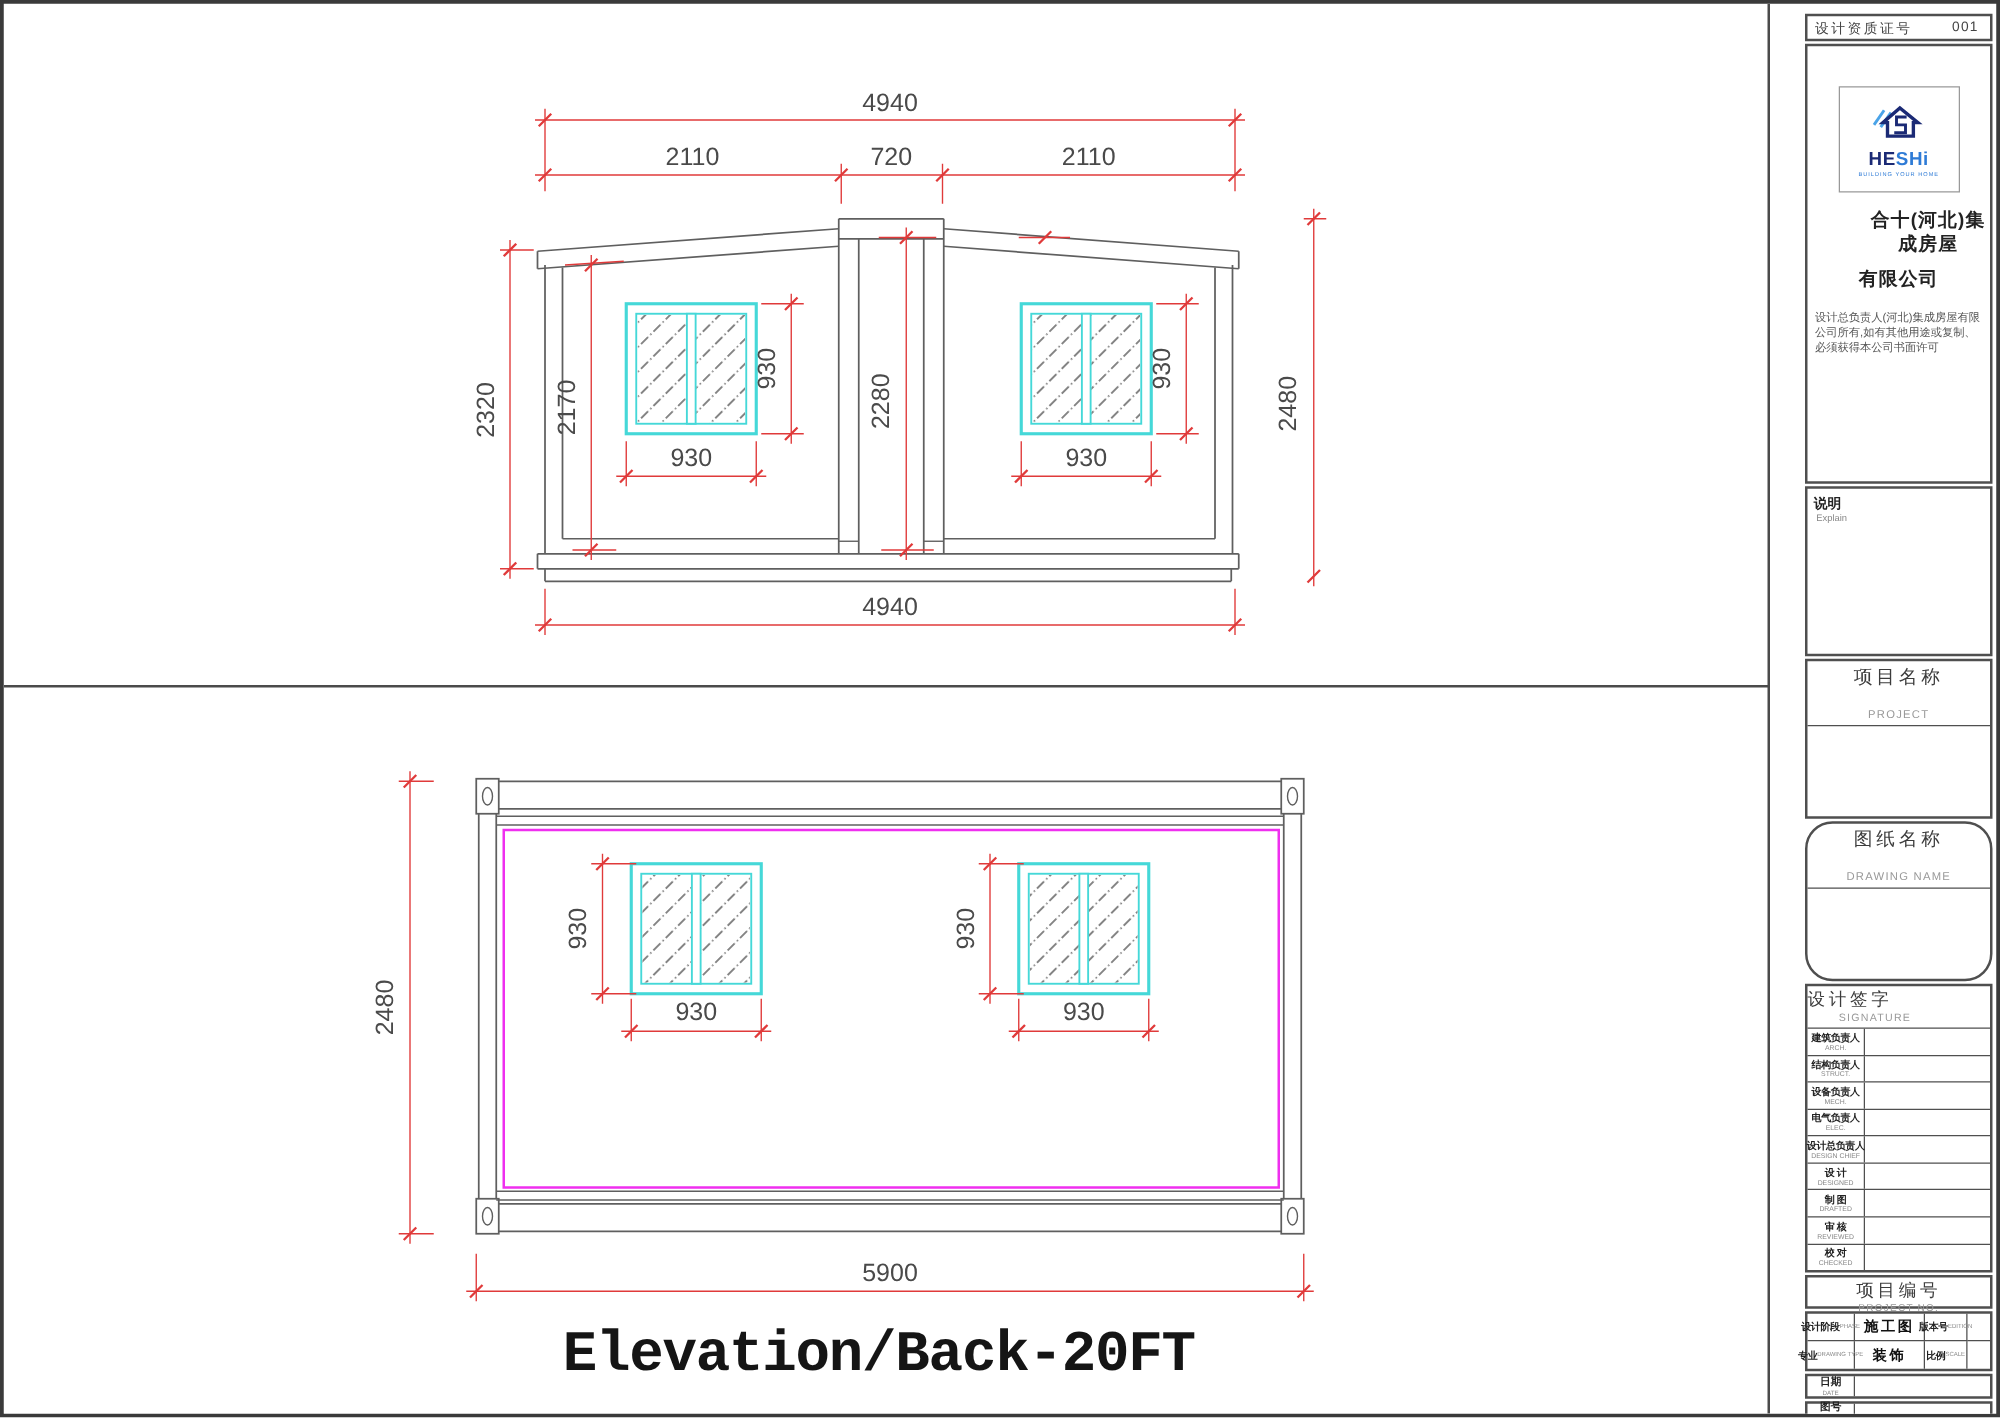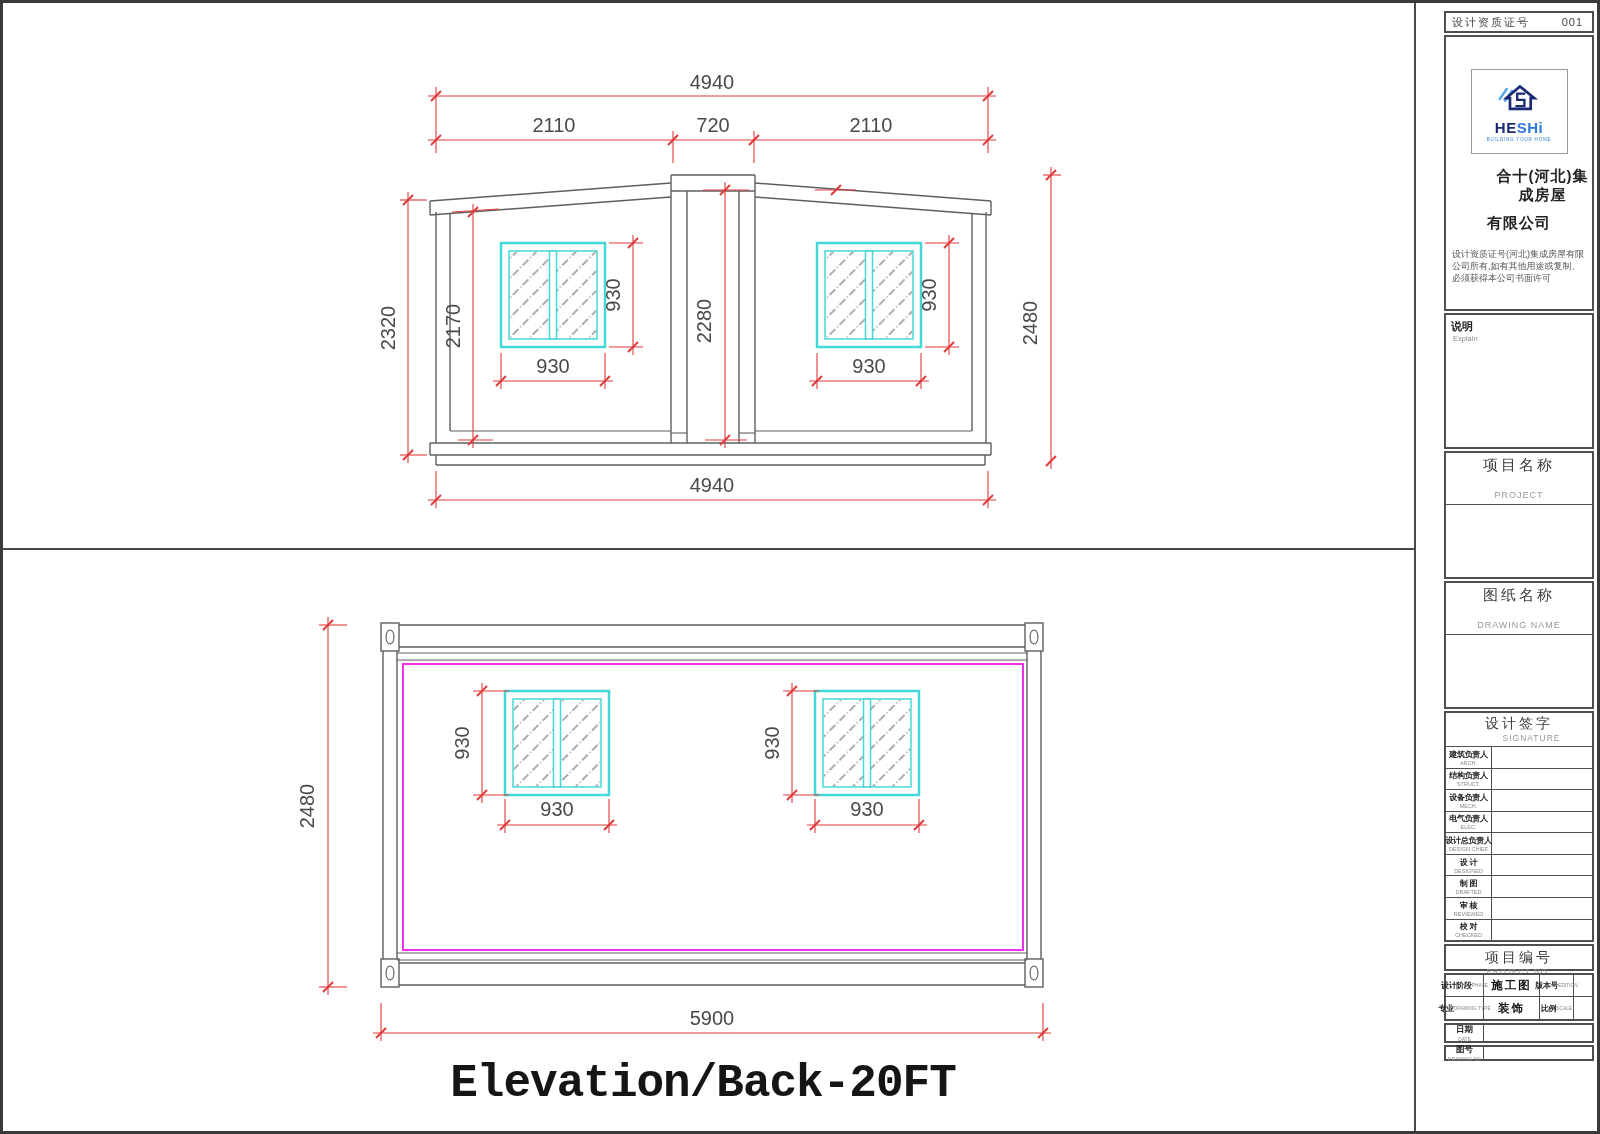--- a/index.html
+++ b/index.html
@@ -19,21 +19,21 @@
   .bigtitle { fill:#151515; font-family:"Liberation Mono","DejaVu Sans Mono",monospace; font-weight:bold; font-size:46px; text-anchor:middle; letter-spacing:-1px; }
 
   
   .tb { position:absolute; left:1441px; top:8px; width:150px; height:1118px; color:#2e2e2e;
         display:flex; flex-direction:column; }
   .sec { border:2px solid #4f4f4f; margin-top:2px; background:#fff; flex:none; }
   .tb-header { height:22px; margin-top:0; display:flex; justify-content:space-between; align-items:center;
                padding:0 9px 0 6px; font-size:11px; letter-spacing:2px; color:#444; }
   .tb-header .num { letter-spacing:1px; }
 
-  .tb-company { height:276px; text-align:center; }
+  .tb-company { height:352px; text-align:center; }
   .logo-box { width:97px; height:85px; border:1px solid #999; margin:32px auto 0;
               display:flex; flex-direction:column; align-items:center; justify-content:center; }
   .logo-word { font-size:15px; font-weight:bold; line-height:1; margin-top:3px; letter-spacing:.5px; }
   .logo-word .he  { color:#1b2a75; }
   .logo-word .shi { color:#2e7bd6; }
   .logo-tag { font-size:4.5px; color:#2e7bd6; letter-spacing:.8px; margin-top:2px; }
   .co-name { font-size:15px; font-weight:600; color:#222; letter-spacing:1px; }
   .co-name.l1 { margin-top:13px;padding-left:47px; }
   .co-name.l2 { margin-top:9px; }
   .co-copy { margin:15px 6px 0; font-size:9px; line-height:1.35; color:#555; text-align:left; }
@@ -42,28 +42,28 @@
   .lbl-zh { font-size:11px; font-weight:bold; color:#222; }
   .lbl-en { font-size:7.5px; color:#888; margin-left:2px; }
 
   .tb-attention { height:74px; padding:3px 5px; text-align:left; }
   .att-zh { font-size:10.5px; font-weight:bold; color:#111; }
   .att-en { font-size:7px; color:#888; margin:1px 0 2px; }
   .att-notice { font-size:9px; font-weight:bold; color:#111; line-height:1.25; }
   .att-notice-en { font-size:7px; color:#666; line-height:1.3; margin-top:1px; }
 
   .tb-named { display:flex; flex-direction:column; }
-  .tb-project { height:128px; } .tb-dname { height:128px; }
+  .tb-project { height:128px; } .tb-dname { height:128px;border-radius:22px; }
   .sec-head { border-bottom:1.5px solid #4f4f4f; padding:3px 0 4px; text-align:center; }
   .sec-head .zh { font-size:15px; letter-spacing:3px; color:#3c3c3c; }
   .sec-head .en { font-size:9px; color:#999; letter-spacing:1px; margin-top:15px; }
   .sec-empty { flex:1; }
 
   .tb-sig { height:231px; display:flex; flex-direction:column; }
-  .sig-head { padding:2px 0 3px; text-align:center; }
+  .sig-head { padding:2px 0 3px; }
   .sig-head .zh { font-size:14px; letter-spacing:3px; color:#3c3c3c; }
   .sig-head .en { font-size:8.5px; color:#999; letter-spacing:1px;padding-left:25px; }
   .sig-row { display:flex; flex:1; border-top:1px solid #4f4f4f; }
   .sig-label { width:46px; border-right:1px solid #4f4f4f; display:flex; flex-direction:column;
                align-items:center; justify-content:center; }
   .sig-label .zh { font-size:8px; font-weight:bold; letter-spacing:-.3px; color:#222; white-space:nowrap; }
   .sig-label .en { font-size:5.5px; color:#888; white-space:nowrap; }
   .sig-value { flex:1; }
 
   .tb-pno { height:27px; text-align:center; padding-top:2px; }
@@ -371,21 +371,21 @@
           <line x1="8" y1="21" x2="17" y2="8" stroke="#4aa3e8" stroke-width="2.6"></line>
           <line x1="14" y1="23" x2="23" y2="10" stroke="#4aa3e8" stroke-width="2.6"></line>
           <path d="M16,19 L31,6 L47,19 L43,19 L43,31 L20,31 L20,19 Z" fill="none" stroke="#1b2a75" stroke-width="3" stroke-linejoin="miter"></path>
           <path d="M37,14 L28,14 L28,21 L36,21 L36,28 L26,28" fill="none" stroke="#1b2a75" stroke-width="2.6"></path>
         </svg>
         <div class="logo-word"><span class="he">HE</span><span class="shi">SHi</span></div>
         <div class="logo-tag">BUILDING YOUR HOME</div>
       </div>
       <div class="co-name l1">合十(河北)集成房屋</div>
       <div class="co-name l2">有限公司</div>
-      <p class="co-copy">设计资质证号(河北)集成房屋有限公司所有,如有其他用途或复制、必须获得本公司书面许可</p>
+      <p class="co-copy">设计总负责人(河北)集成房屋有限公司所有,如有其他用途或复制、必须获得本公司书面许可</p>
     </div>
 
     <div class="sec tb-explain">
       <div class="lbl-zh">说明</div>
       <div class="lbl-en">Explain</div>
     </div>
 
 
     <div class="sec tb-named tb-project">
       <div class="sec-head">

